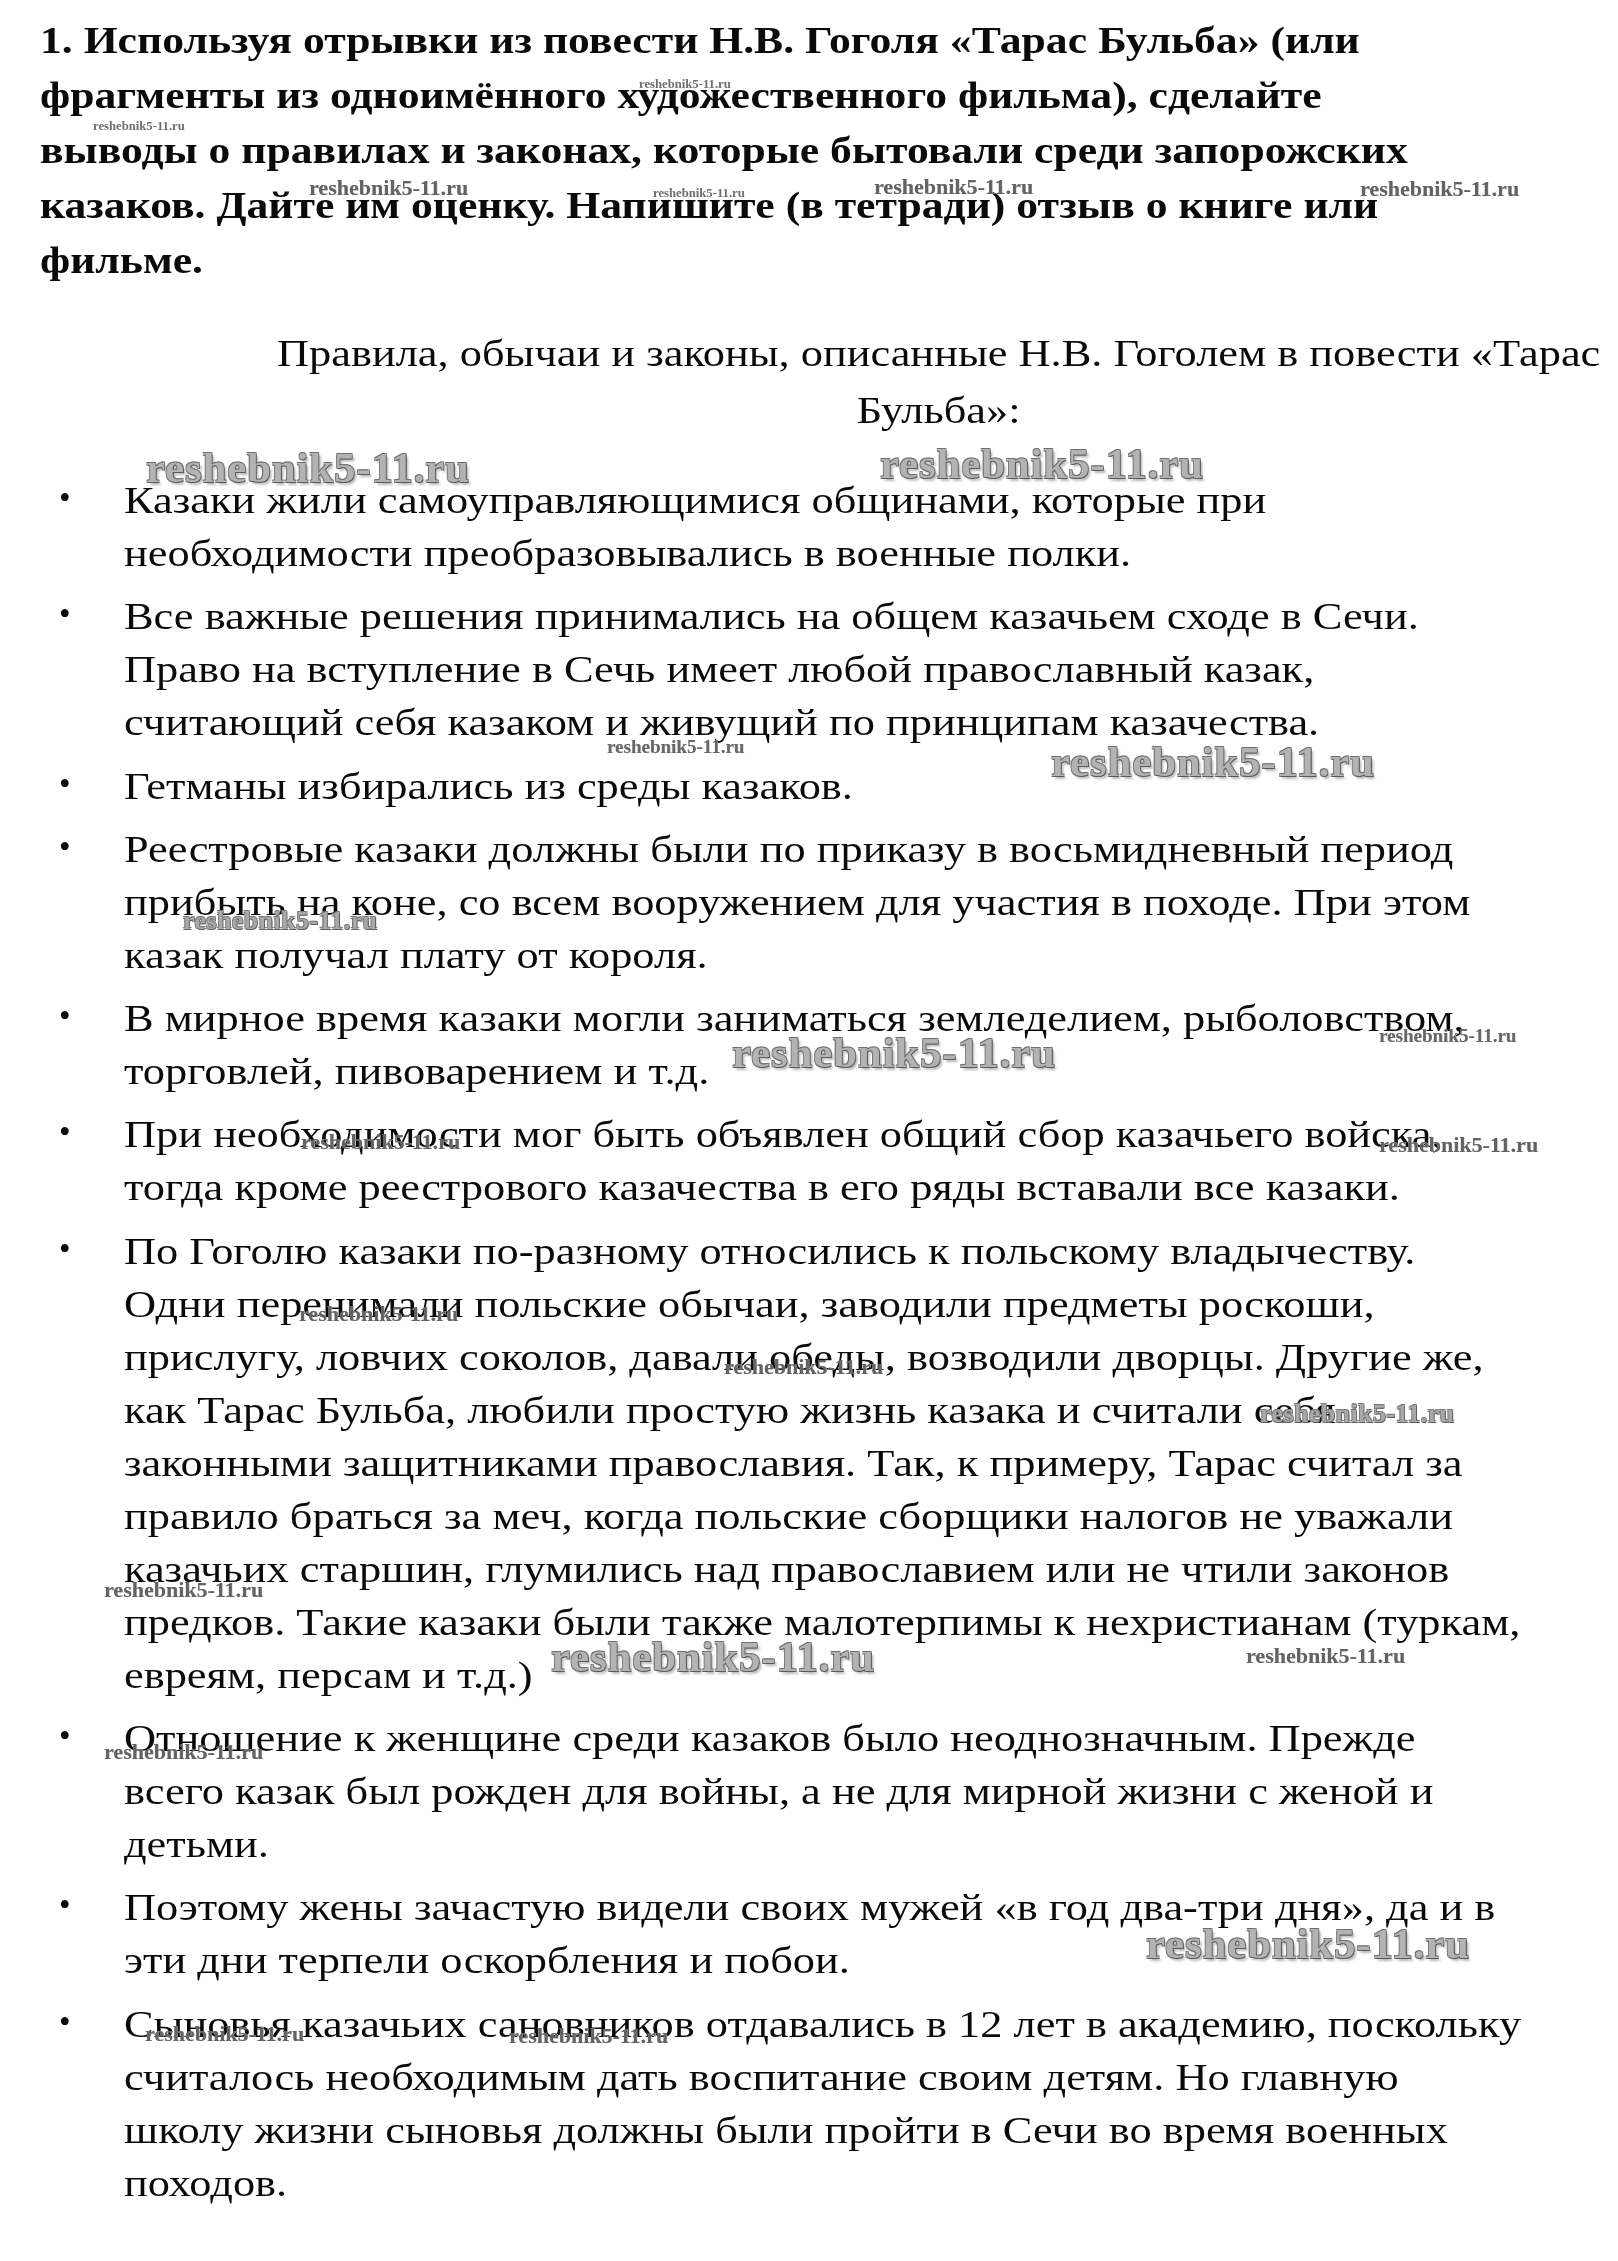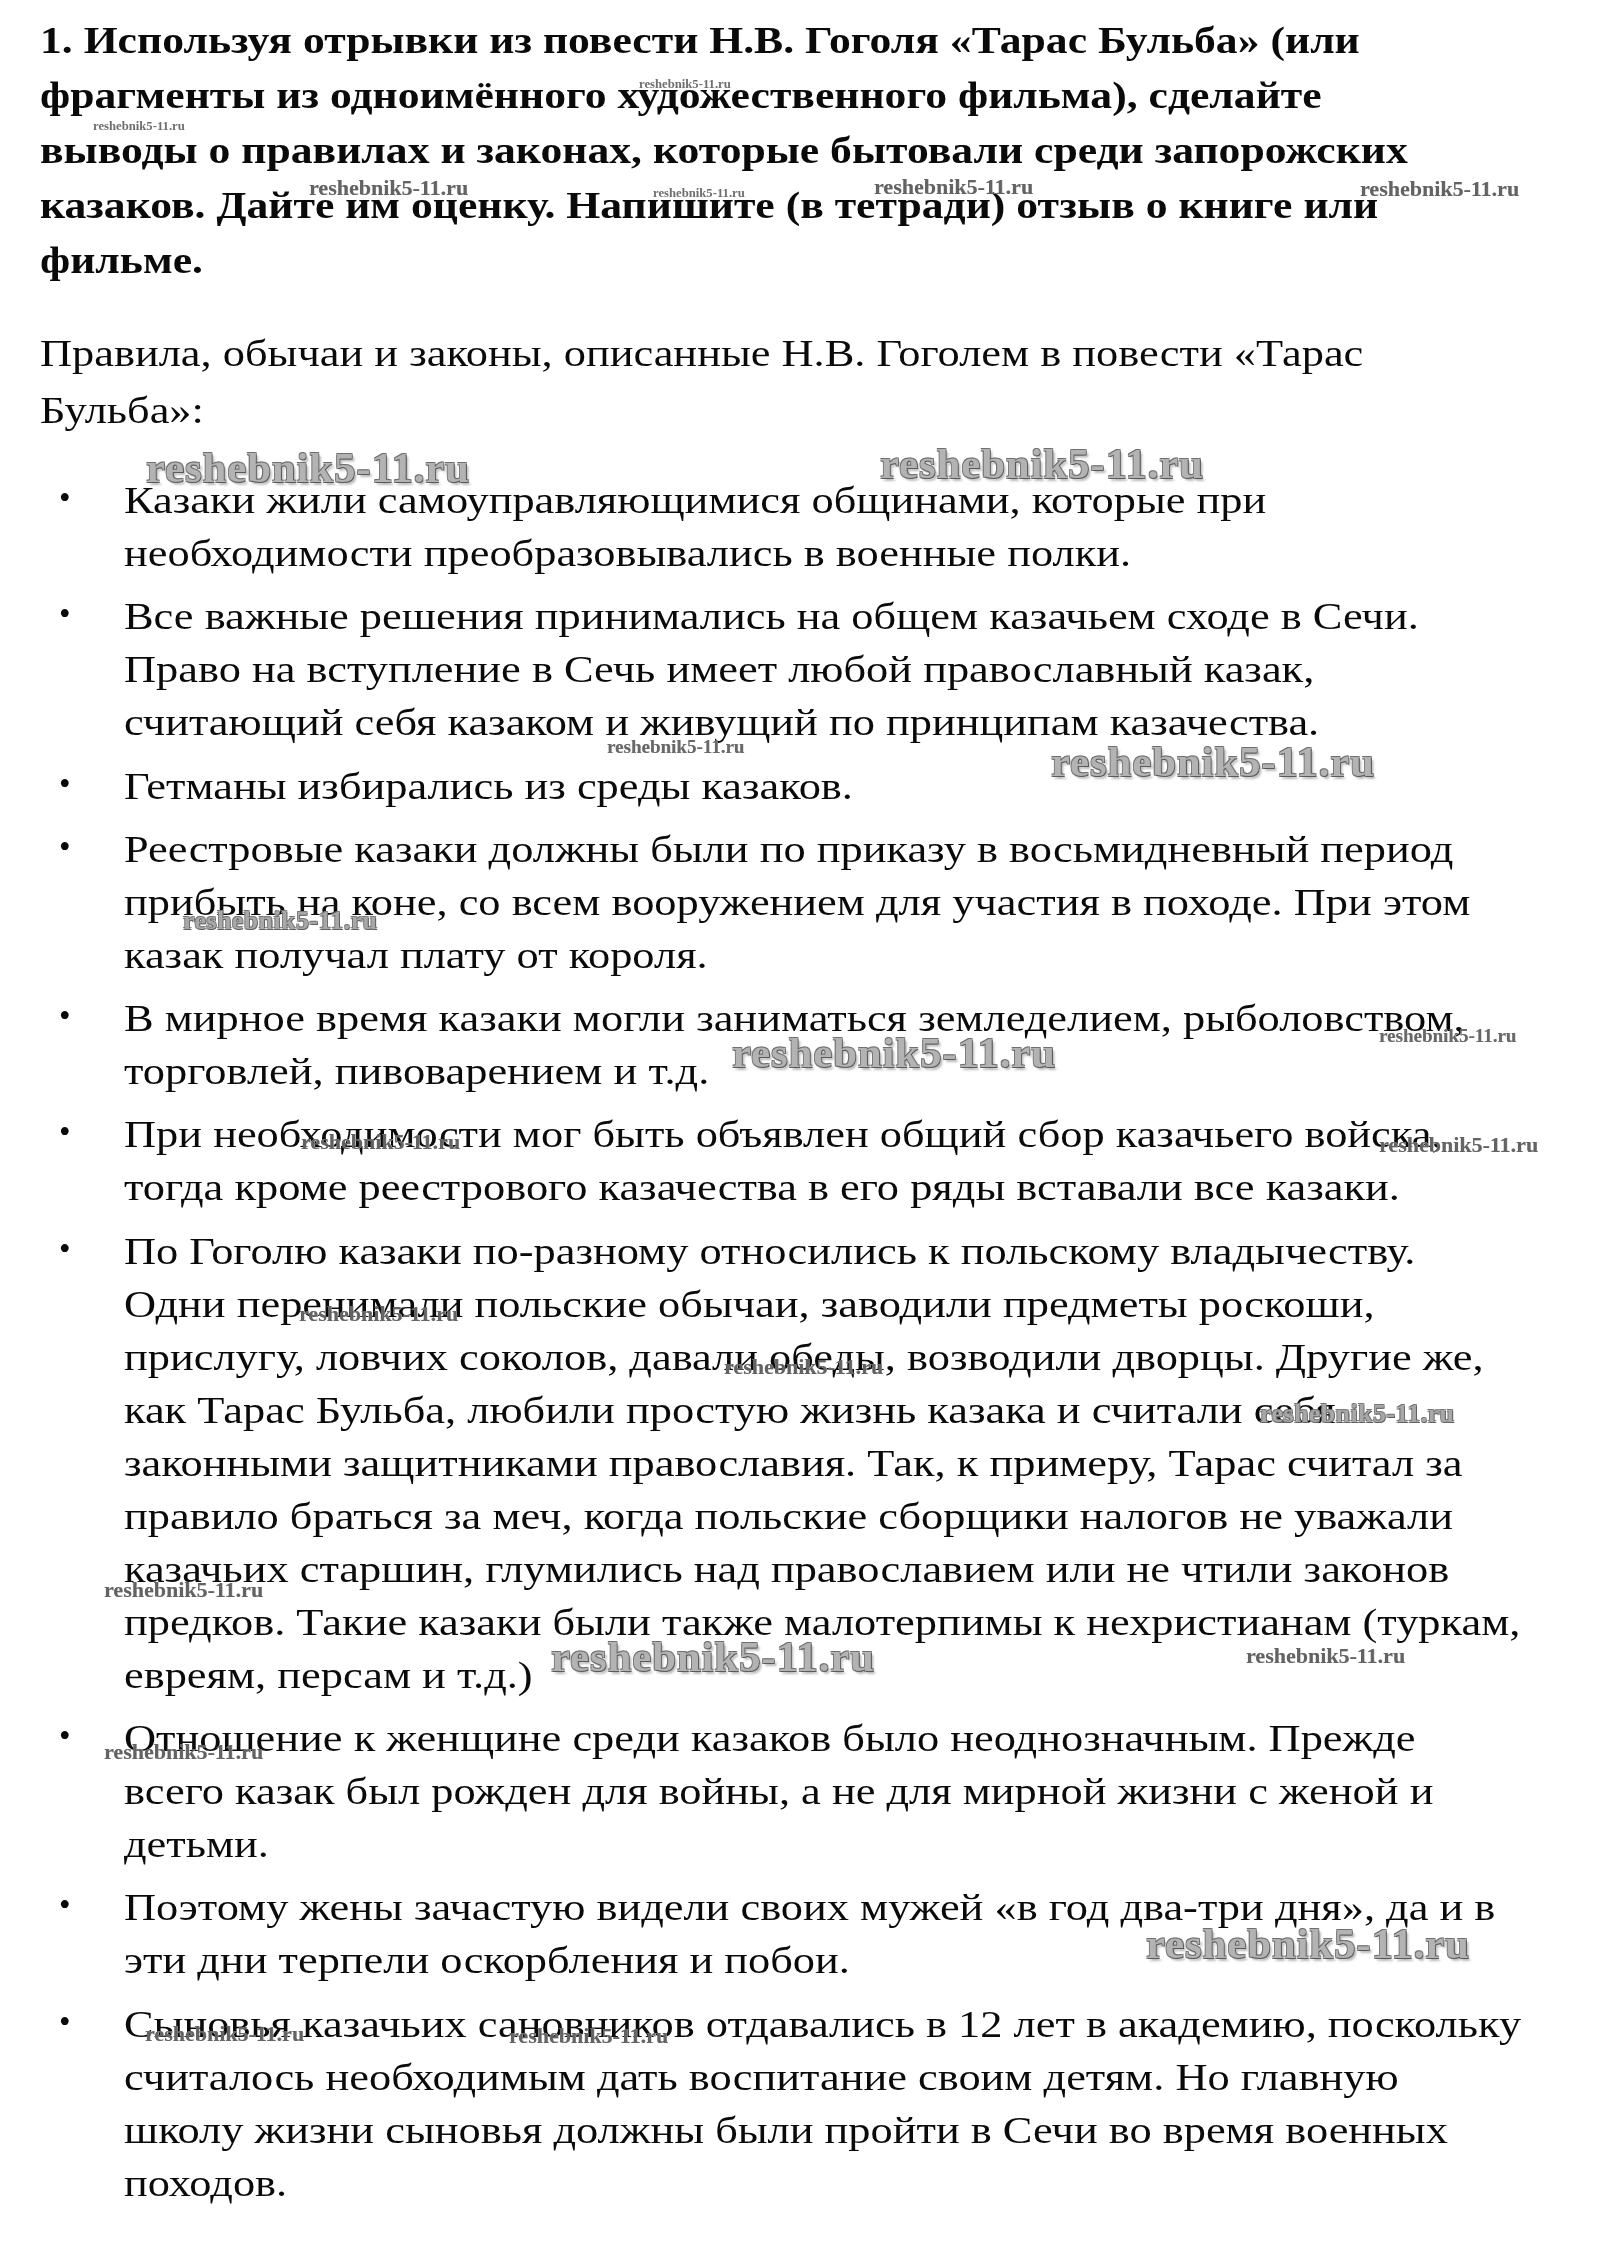--- a/index.html
+++ b/index.html
@@ -24,20 +24,21 @@
     position: absolute; left: 24px; top: 12.7px; width: 1576px;
     font-size: 37px; font-weight: bold; line-height: 55px;
     z-index: 1;
   }
   .heading .tx { transform: scaleX(1.18); }
 
   .intro {
     position: absolute; left: 24px; top: 325px; width: 1576px;
     font-size: 37px; line-height: 57px;
     z-index: 1;
+    text-align: center;
   }
 
   .answers {
     position: absolute; left: 24px; top: 474px; width: 1584px;
     margin: 0; padding: 0; list-style: none;
     z-index: 1;
   }
   .answers li {
     position: relative;
     padding-left: 84px;

